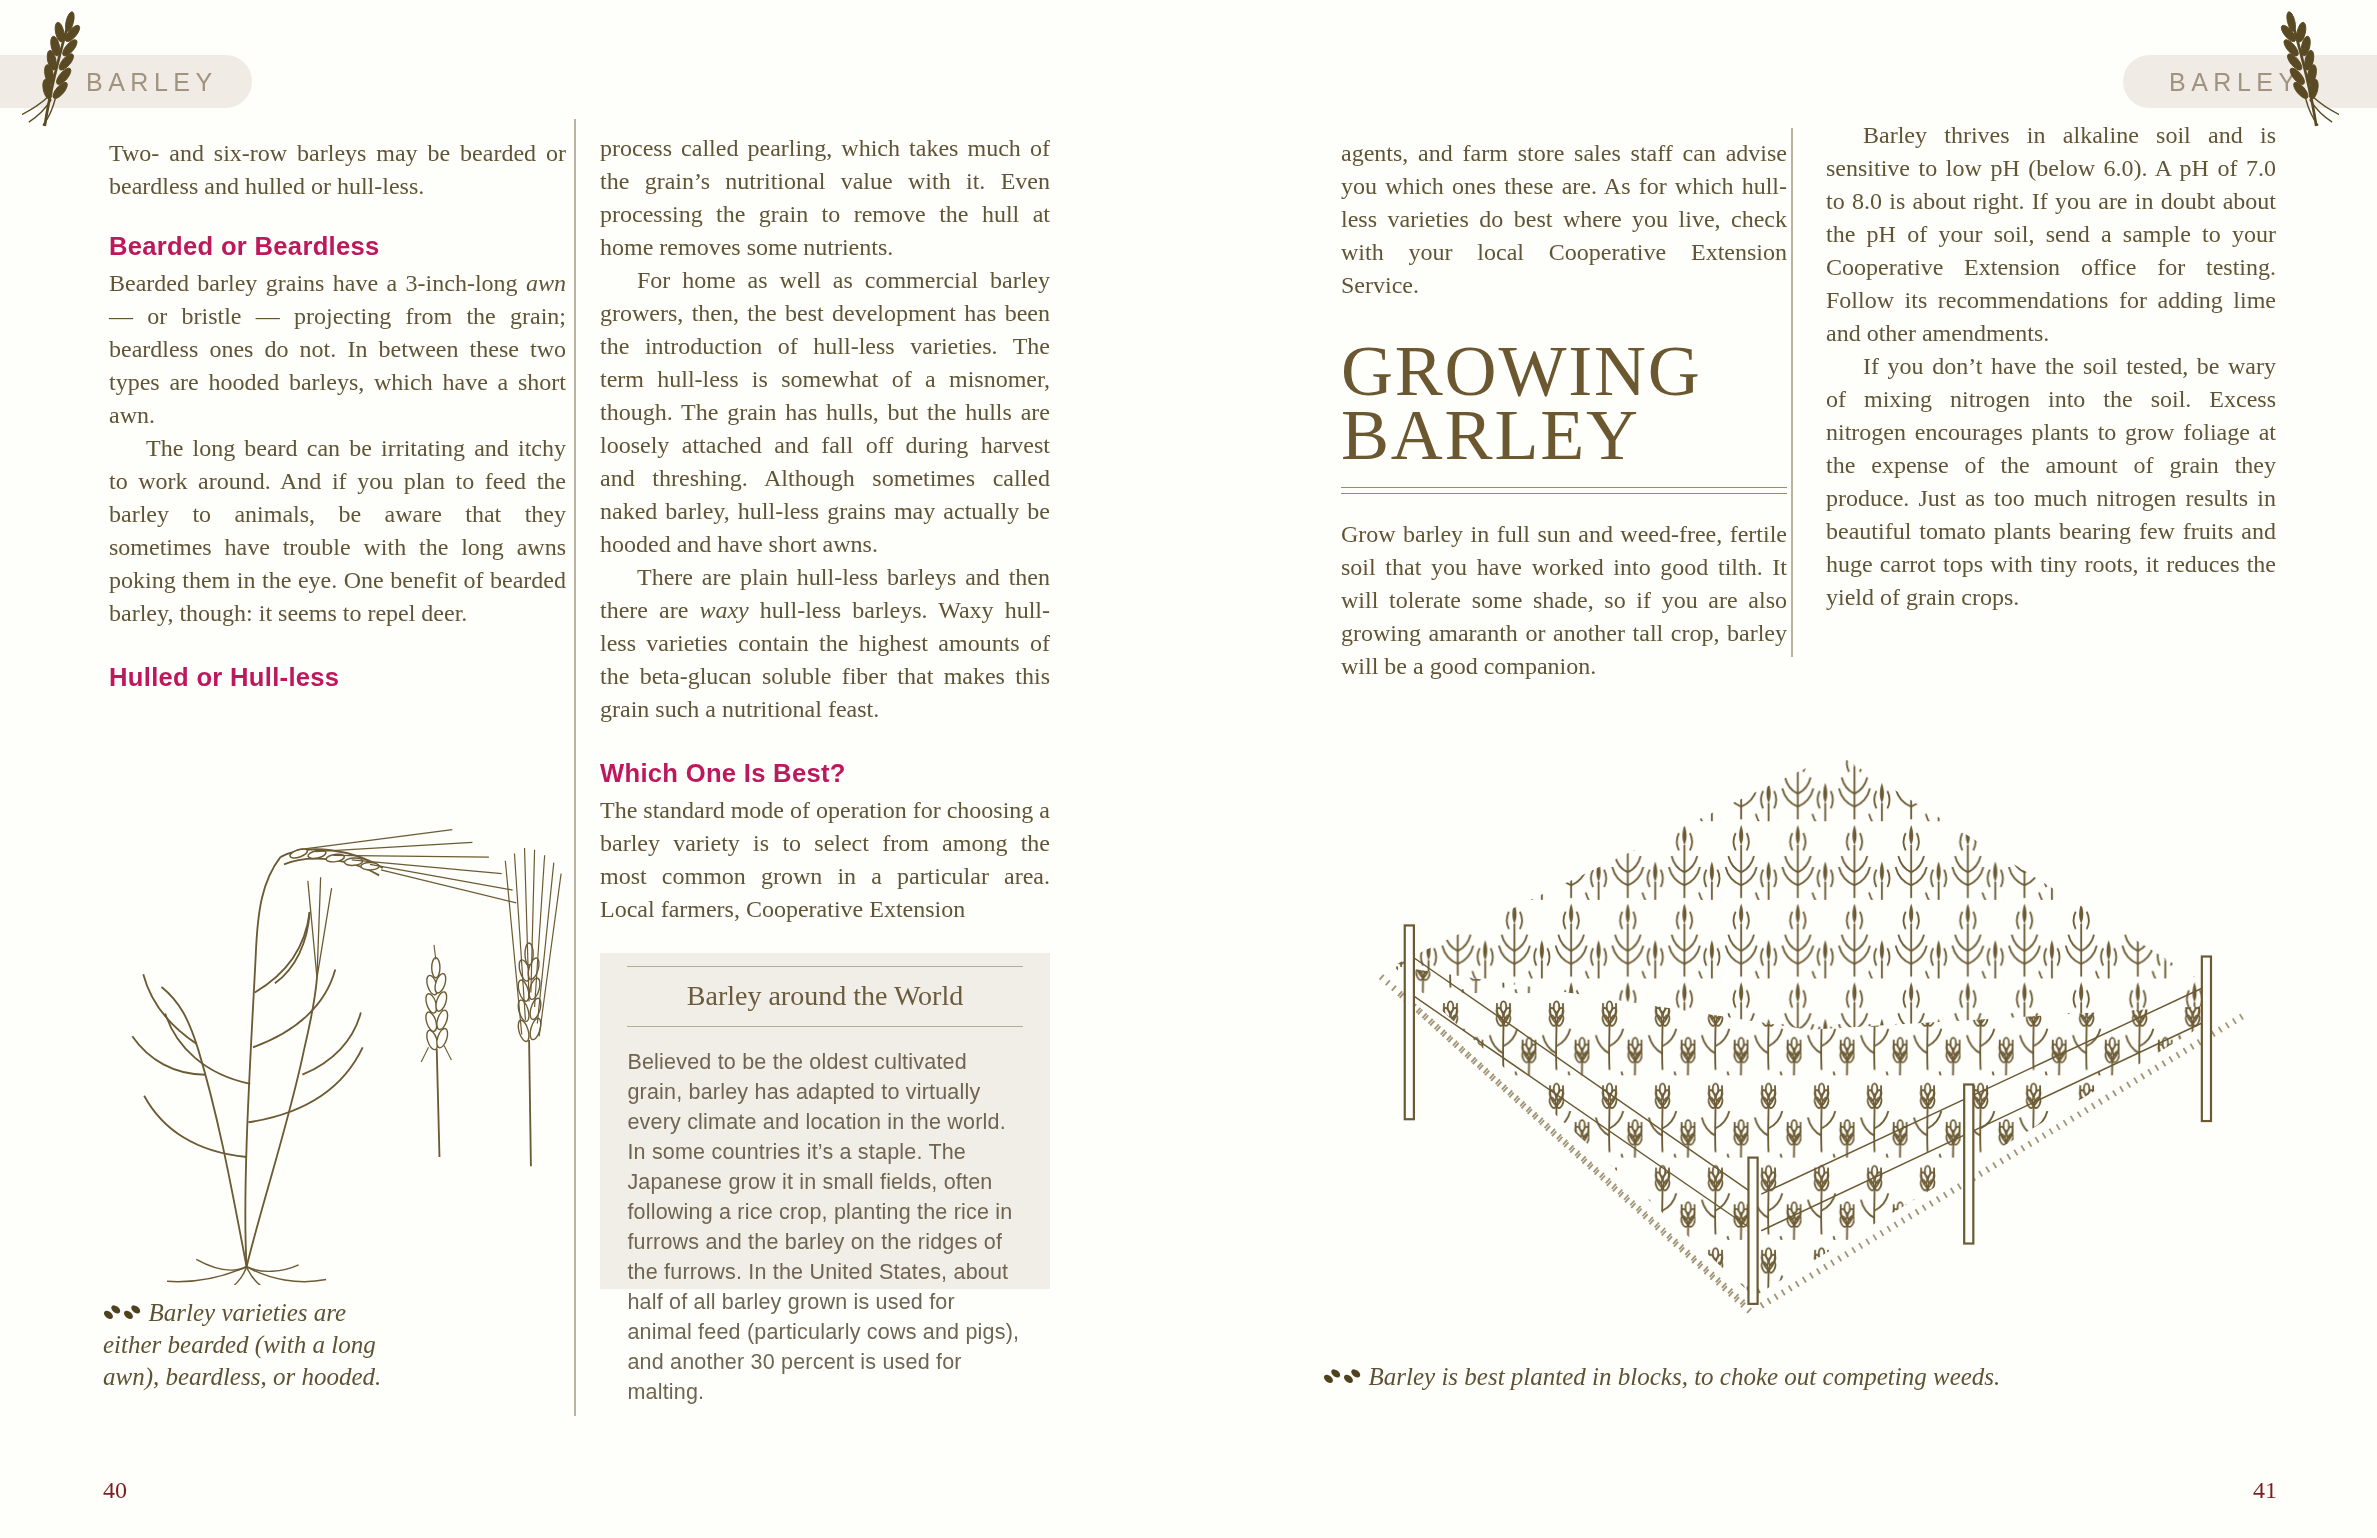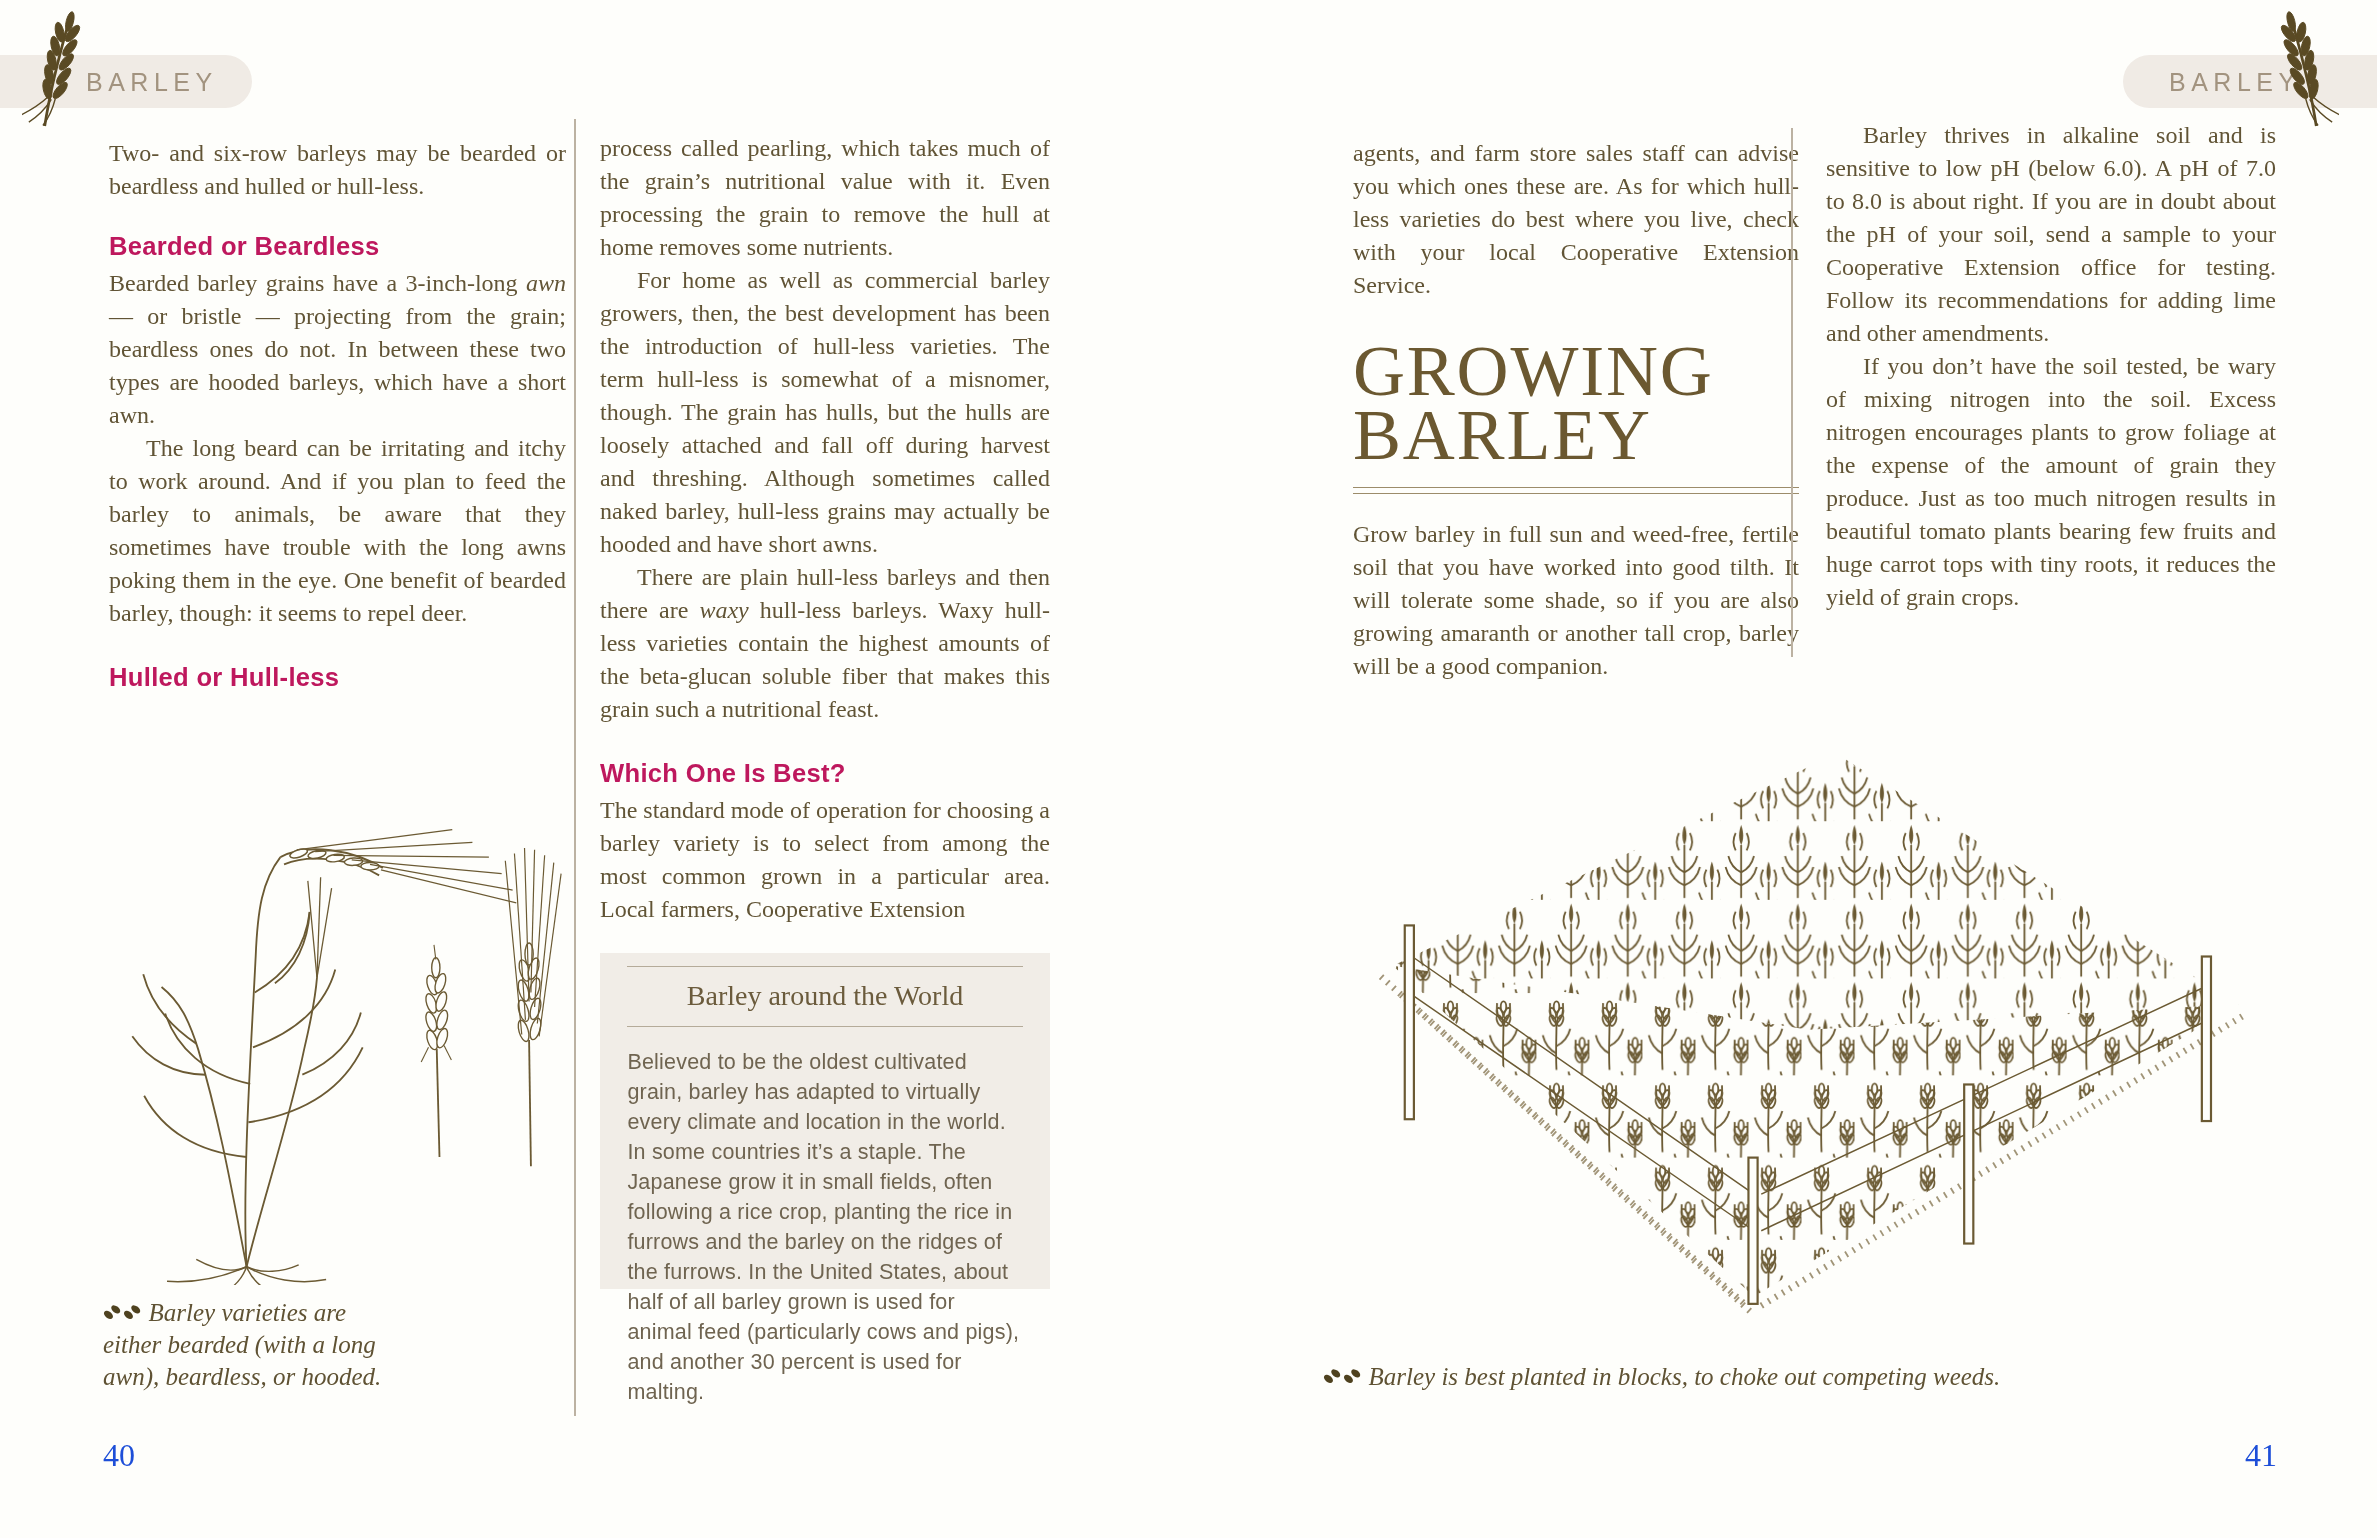--- a/index.html
+++ b/index.html
@@ -56,21 +56,21 @@
     font-family:"Liberation Sans","DejaVu Sans",sans-serif;
     font-size:21.5px;line-height:30px;color:#6f6450;
     letter-spacing:0.2px;margin-top:20px;text-align:left;
   }
   
   .caption{
     position:absolute;font-style:italic;font-size:25px;line-height:32px;
     color:#5f5233;text-align:left;
   }
   .cap-marker{display:inline-block;width:40px;height:18.3px;vertical-align:baseline;margin-right:5.5px;}
-  .folio{position:absolute;font-size:32px;color:#1d4ed8;}
+  .folio{position:absolute;font-size:24px;color:#7f1d1d;margin-top:40px;}
   .illus{position:absolute;}
 </style>
 </head>
 <body>
 
 <div class="spread">
 
   <div class="pill pill-left">
     <span class="pill-label">BARLEY</span>
   </div>
@@ -248,21 +248,21 @@
         <ellipse cx="39" cy="14" rx="4" ry="11"></ellipse>
       </g>
       <g fill="none" stroke-width="1.6">
         <path d="M36 100 C 28 112 20 120 10 128"></path>
         <path d="M40 102 C 36 114 30 124 22 132"></path>
         <path d="M44 100 C 44 112 42 122 38 132"></path>
       </g>
     </g>
   </svg>
 
-  <div class="col" style="left:1341px;top:137px;width:446px;margin-left:12px;">
+  <div class="col" style="left:1341px;top:137px;width:446px;">
     <p>agents, and farm store sales staff can advise you which ones these are. As for which hull-less varieties do best where you live, check with your local Cooperative Extension Service.</p>
     <h1 class="display-head">GROWING
 BARLEY</h1>
     <div class="double-rule"></div>
     <p>Grow barley in full sun and weed-free, fertile soil that you have worked into good tilth. It will tolerate some shade, so if you are also growing amaranth or another tall crop, barley will be a good companion.</p>
   </div>
 
   <div class="vrule" style="left:1791px;top:128px;height:529px;"></div>
 
   <div class="col" style="left:1826px;top:119px;width:450px;">

